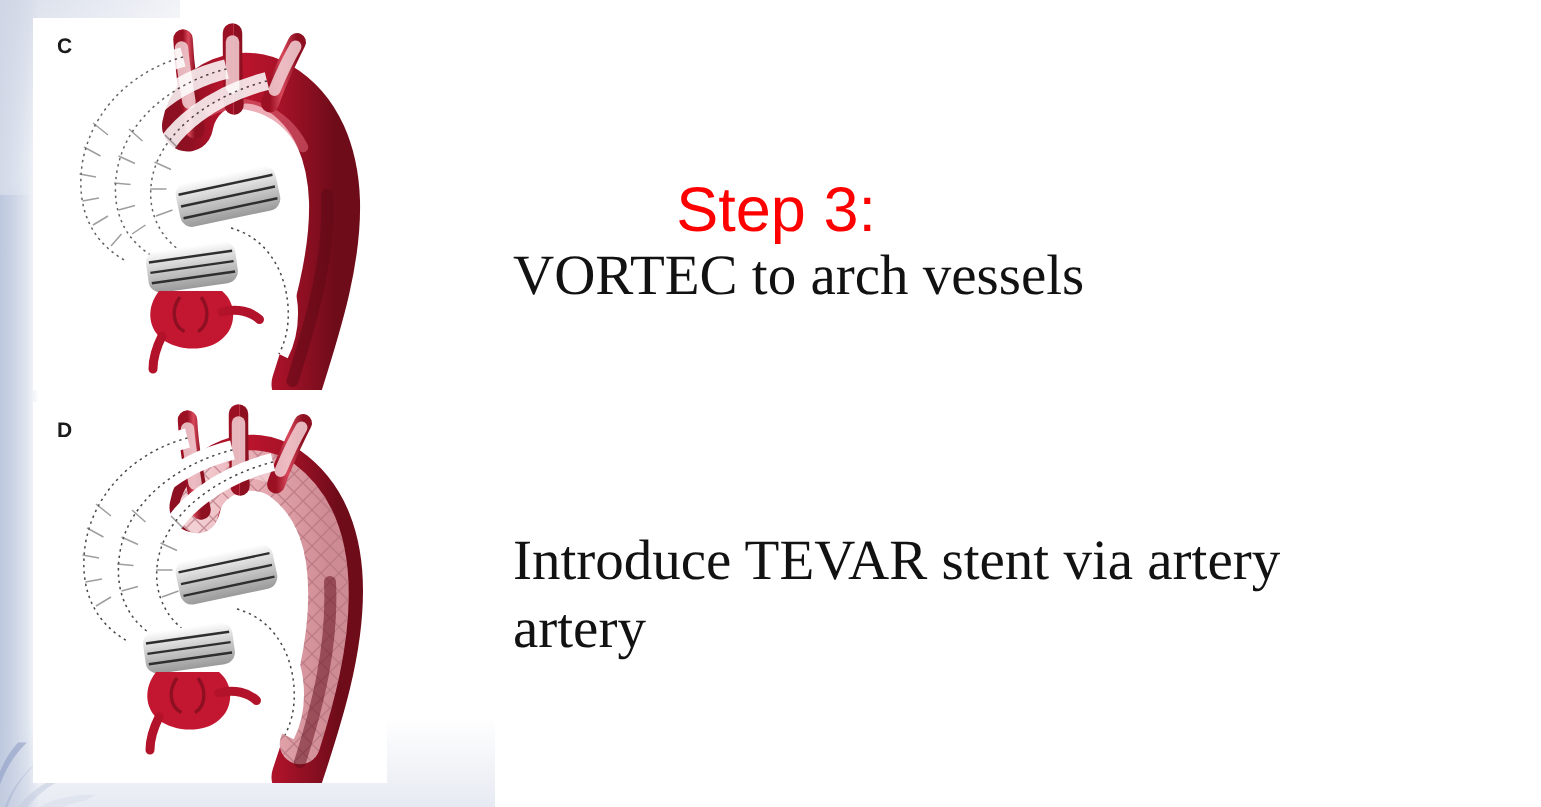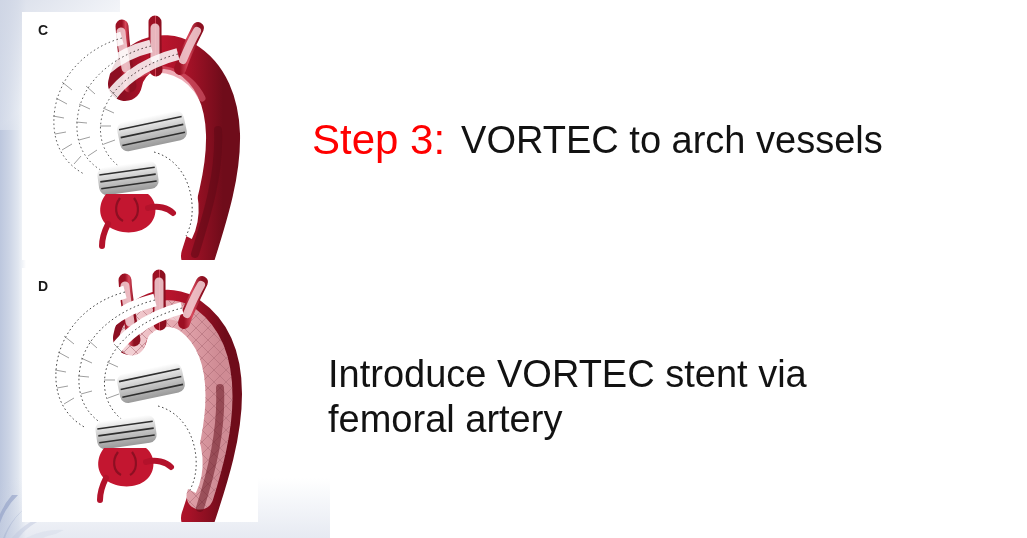--- a/index.html
+++ b/index.html
@@ -68,39 +68,40 @@
     z-index: 6;
   }
   .panel-art { position:absolute; left:0; top:0; width:100%; height:100%; }
   .panel-art svg { display:block; width:100%; height:100%; }
 
   
   .step-row {
     position: absolute;
     display: flex;
     align-items: center;
+    flex-direction: column;
   }
   #step3-row { left: 312px; top: 118px; }
   #step4-row { left: 312px; top: 352px; }
 
   .step-kicker {
     color: #ff0000;
     font-size: 42px;
     line-height: 1.05;
     font-weight: 400;
     white-space: nowrap;
     font-family: "Liberation Sans", sans-serif;
   }
   .step-body {
     color: #121212;
     font-size: 38px;
     line-height: 1.18;
     font-weight: 400;
-    margin-left: 16px;
-    font-family: Liberation Sans, sans-serif;
+    margin-left: 30px;
+    font-family: Liberation Serif, serif;
   }
   #step4-row .step-body { max-width: 520px; }
 </style>
 </head>
 <body>
 
 <div id="slide">
 
   <div class="tpl-left-band"></div>
   <div class="tpl-top-sheen"></div>
@@ -299,16 +300,16 @@
       </svg>
     </div>
   </div>
 
   <div class="step-row" id="step3-row">
     <span class="step-kicker">Step 3:</span>
     <span class="step-body">VORTEC to arch vessels</span>
   </div>
 
   <div class="step-row" id="step4-row">
-    <span class="step-body">Introduce VORTEC stent via femoral artery</span>
+    <span class="step-body">Introduce TEVAR stent via artery artery</span>
   </div>
 
 </div>
 
 </body></html>

